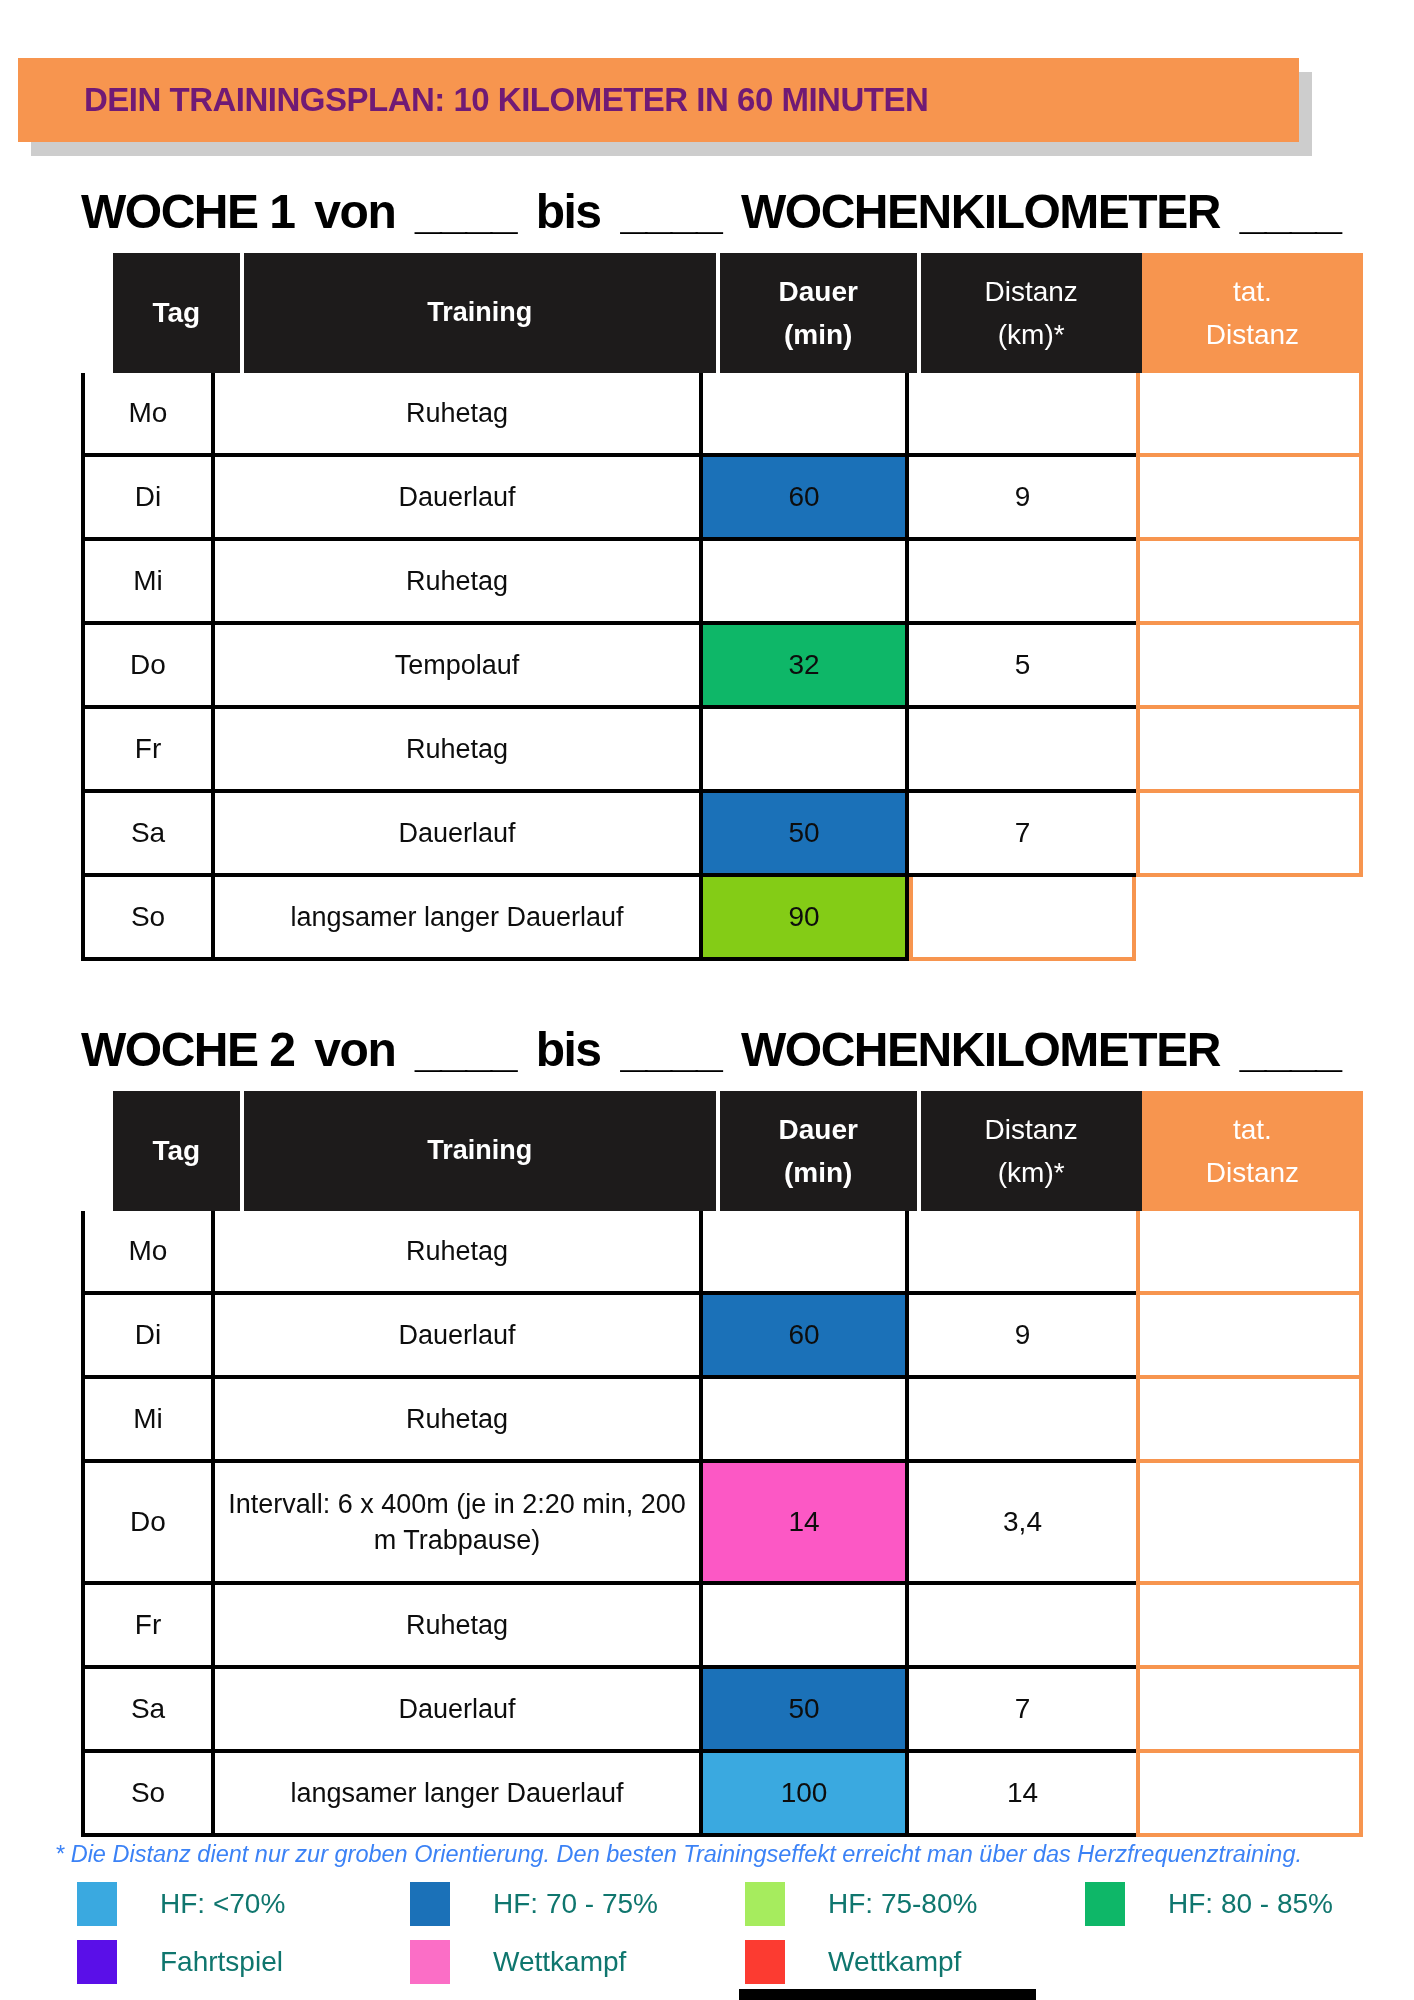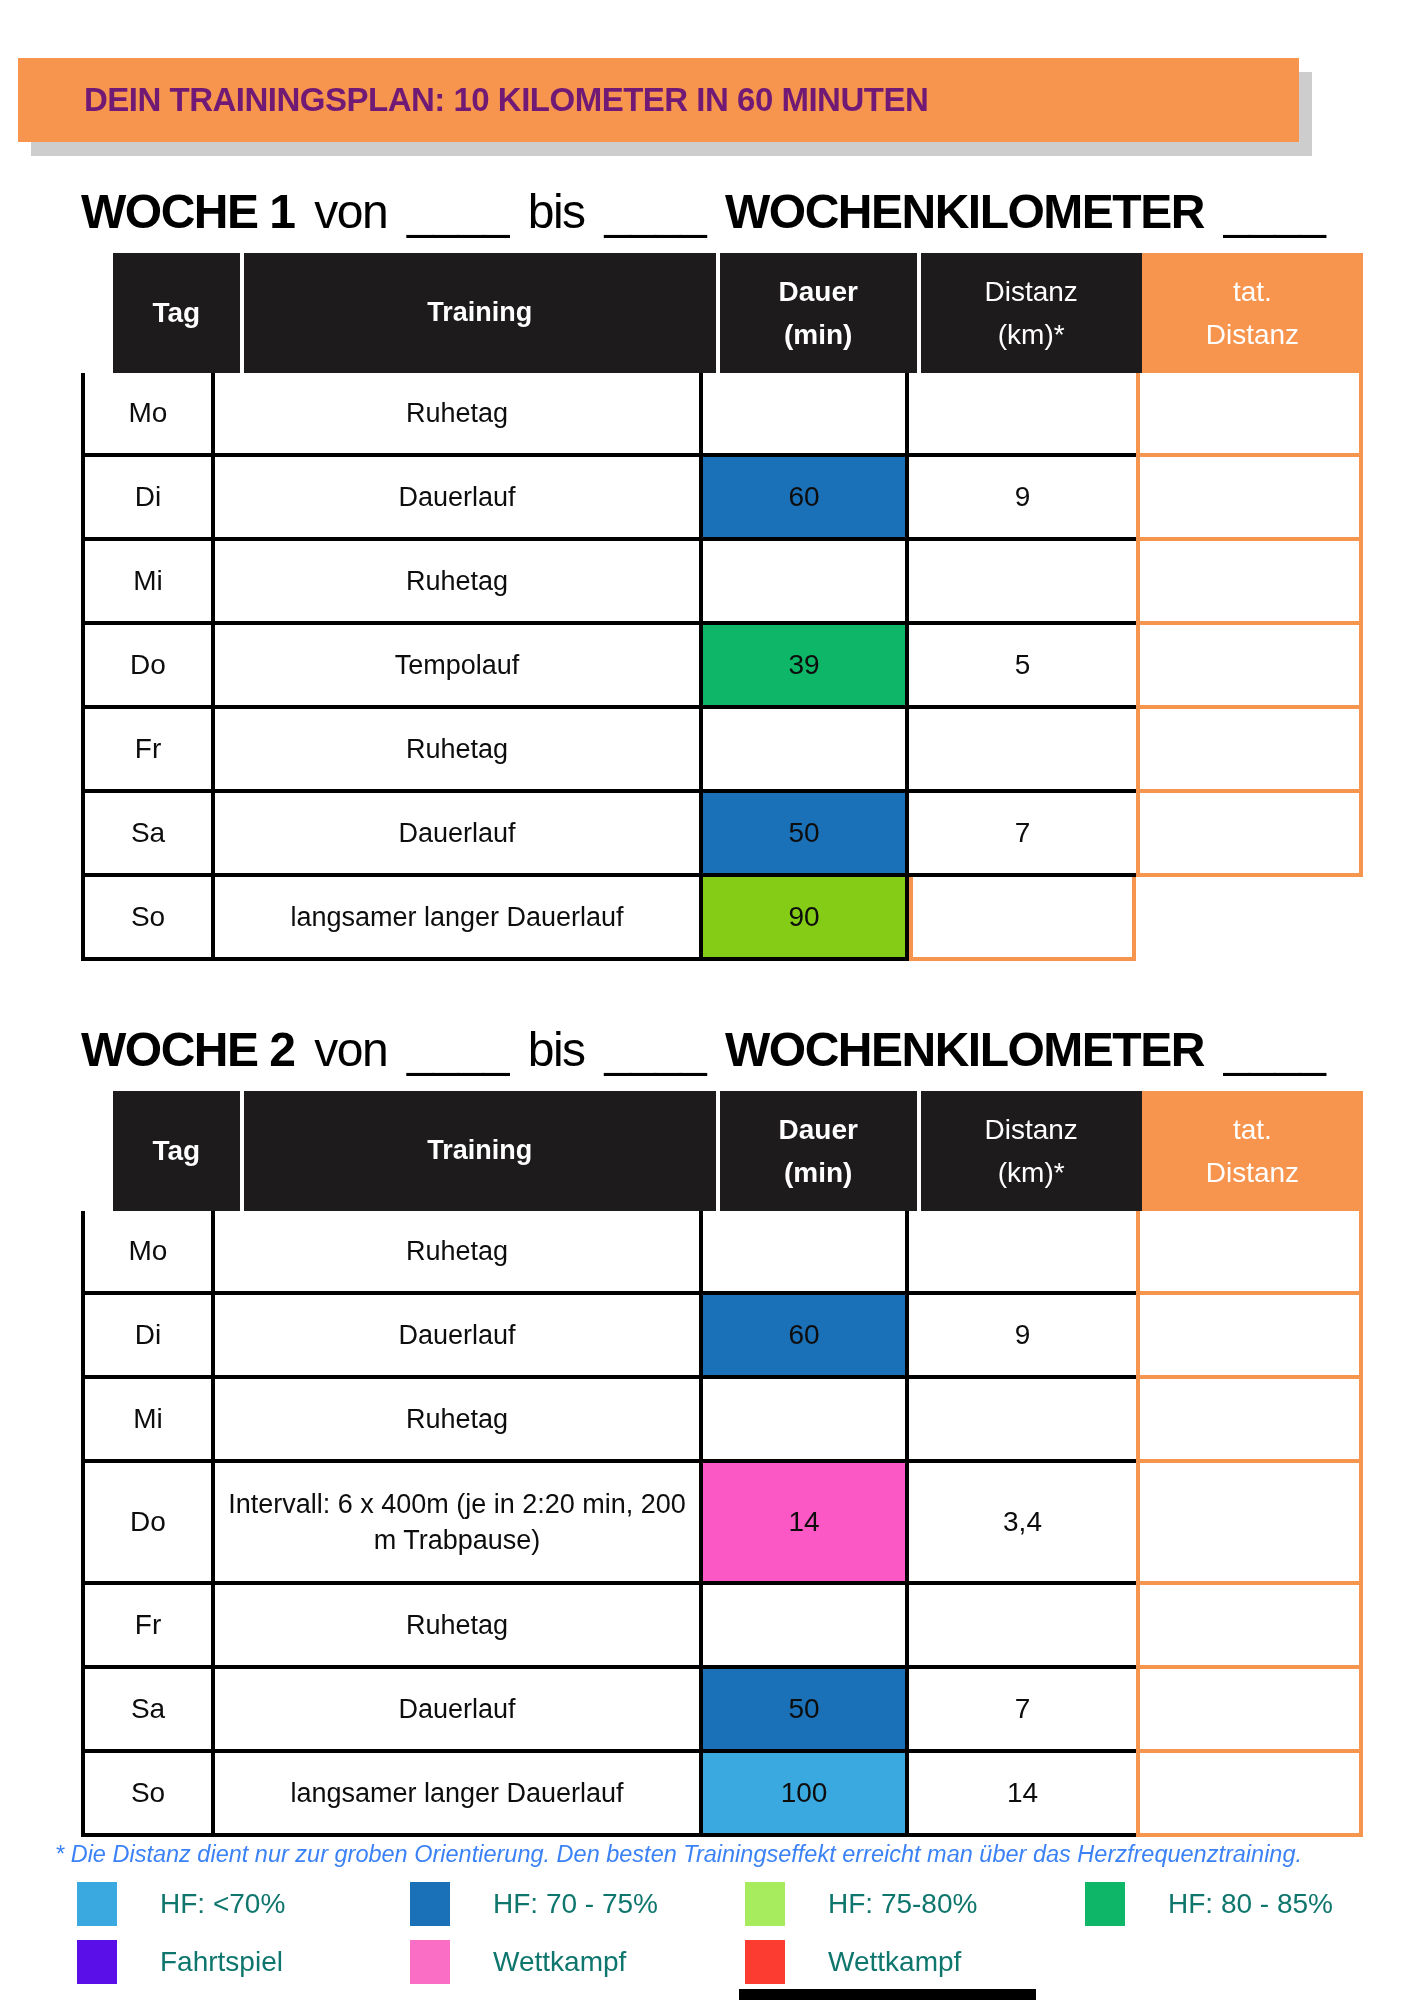--- a/index.html
+++ b/index.html
@@ -8,21 +8,21 @@
   
   .banner-shadow{position:absolute;left:31px;top:72px;width:1281px;height:84px;background:#cdcdcd;}
   .banner{position:absolute;left:18px;top:58px;width:1281px;height:84px;background:#f7954f;
           display:flex;align-items:center;padding-left:66px;box-sizing:border-box;}
   .banner-title{font-weight:700;font-size:33px;letter-spacing:-0.5px;color:#701a75;}
 
   
   .week-heading{position:absolute;left:81px;white-space:nowrap;font-size:48px;letter-spacing:-1.5px;color:#000;line-height:60px;}
   .week-heading span{margin-right:8px;}
   .week-heading .b{font-weight:700;}
-  .week-heading .r{font-weight:400;}
+  .week-heading .r{font-weight:700;}
   #week1-heading{top:182px;}
   #week2-heading{top:1020px;}
 
   
   .ttable{position:absolute;left:81px;width:1282px;}
   #table1{top:253px;}
   #table2{top:1091px;}
   .trow{display:flex;}
   .cell{box-sizing:border-box;display:flex;align-items:center;justify-content:center;
         text-align:center;font-size:28px;color:#0d0d0d;}
@@ -116,21 +116,21 @@
     <div class="trow data">
       <div class="cell c-tag">Mi</div>
       <div class="cell c-training">Ruhetag</div>
       <div class="cell c-dauer"></div>
       <div class="cell c-dist"></div>
       <div class="cell c-tat"></div>
     </div>
     <div class="trow data">
       <div class="cell c-tag">Do</div>
       <div class="cell c-training">Tempolauf</div>
-      <div class="cell c-dauer" style="background-color: rgb(14, 183, 104);">39</div>
+      <div class="cell c-dauer" style="background-color: rgb(14, 183, 104);">32</div>
       <div class="cell c-dist">5</div>
       <div class="cell c-tat"></div>
     </div>
     <div class="trow data">
       <div class="cell c-tag">Fr</div>
       <div class="cell c-training">Ruhetag</div>
       <div class="cell c-dauer"></div>
       <div class="cell c-dist"></div>
       <div class="cell c-tat"></div>
     </div>

